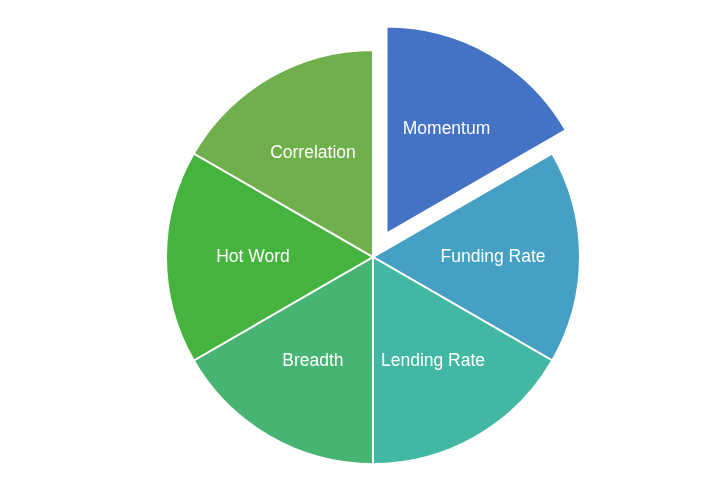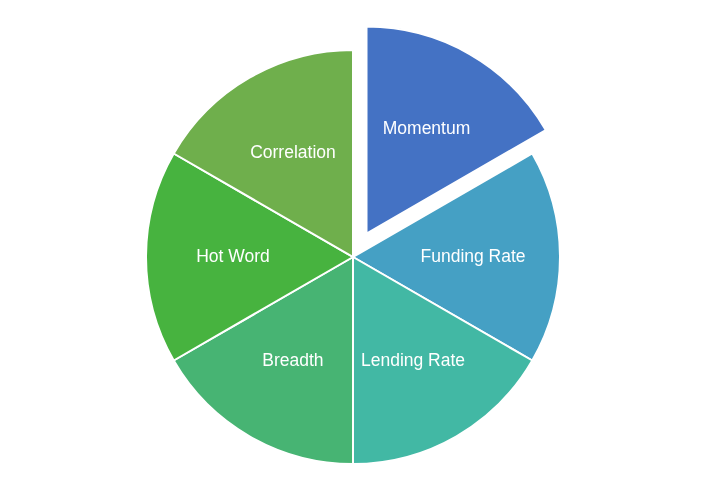--- a/index.html
+++ b/index.html
@@ -12,20 +12,21 @@
     width: 705px;
     height: 500px;
     overflow: hidden;
     font-family: "Liberation Sans", "DejaVu Sans", sans-serif;
   }
   #chart-root {
     position: relative;
     width: 585px;
     height: 500px;
     background: #ffffff;
+    padding-left: 20px;
   }
   #pie-svg {
     display: block;
     width: 705px;
     height: 500px;
   }
   .slice-path {
     stroke: #ffffff;
     stroke-width: 2;
     stroke-linejoin: round;

